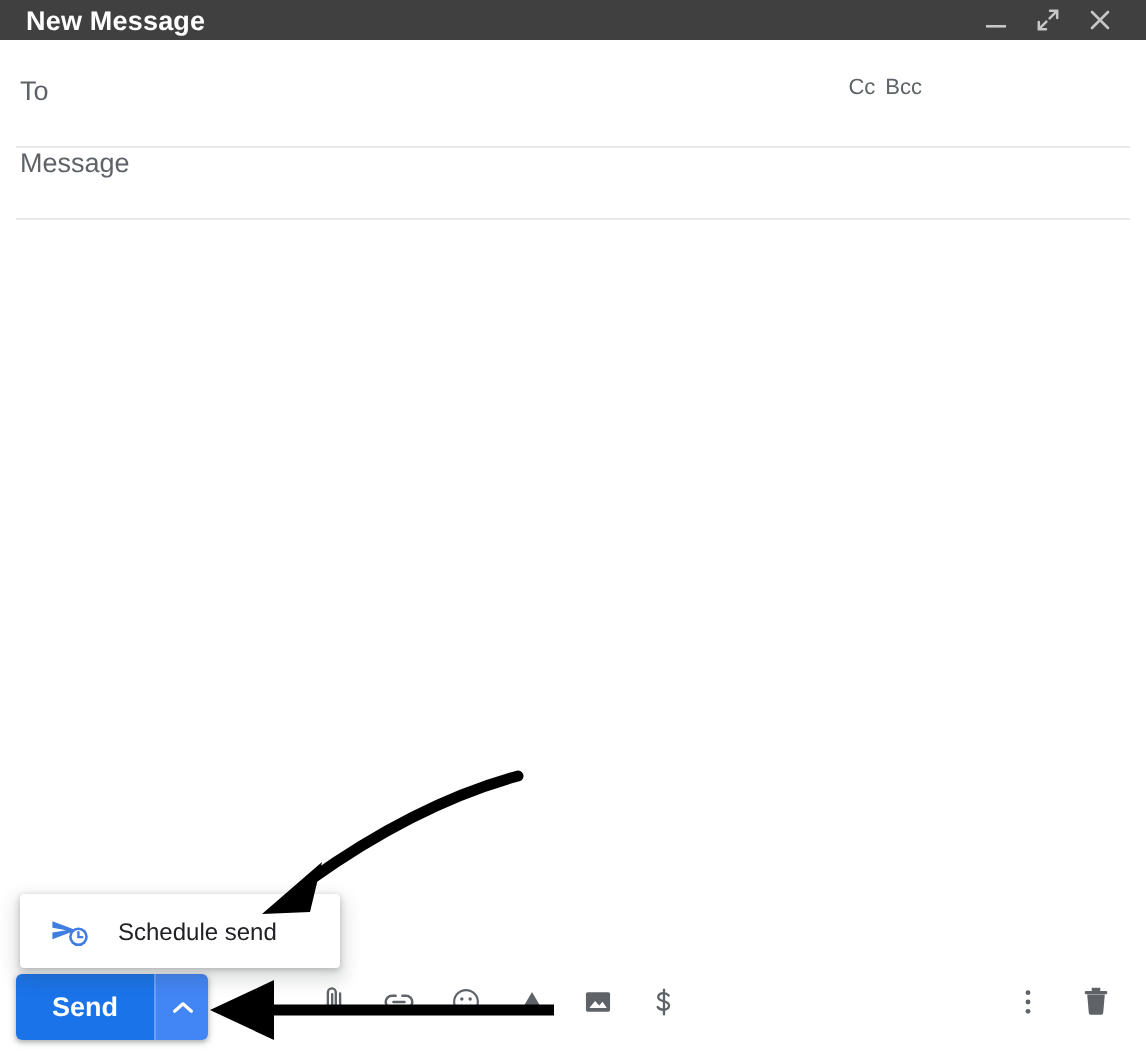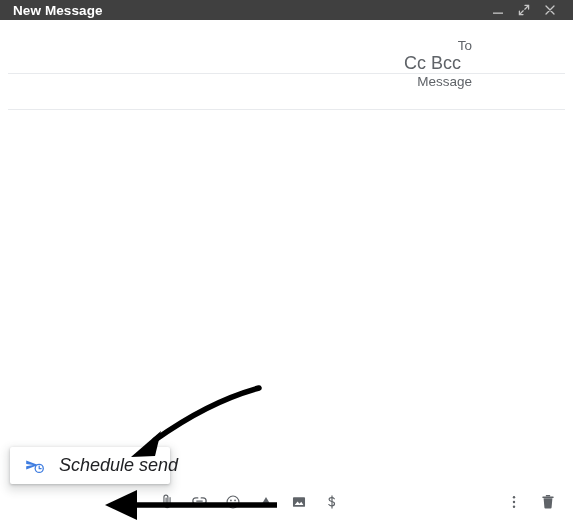--- a/index.html
+++ b/index.html
@@ -56,23 +56,22 @@
   }
   .win-btn svg { display: block; }
 
   
   .field-row {
     position: absolute;
     left: 0;
     width: 472px;
     height: 36px;
     display: flex;
-    align-items: flex-end;
+    align-items: flex-start;
     box-sizing: border-box;
-    flex-direction: column;
   }
   .field-to   { top: 38px; }
   .field-subj { top: 74px; }
   .field-underline {
     position: absolute;
     left: 8px;
     width: 557px;
     height: 1px;
     background: #e8eaed;
   }
@@ -80,21 +79,21 @@
   .underline-subj { top: 109px; }
 
   .field-label {
     font-size: 13.5px;
     color: #5f6368;
     margin-left: 10px;
     flex: 1 1 auto;
     white-space: nowrap;
   }
   .ccbcc {
-    font-size: 18px;
+    font-size: 11px;
     color: #5f6368;
     margin-right: 11px;
     white-space: nowrap;
     display: flex;
     gap: 5px;
   }
   .ccbcc span { cursor: pointer; }
 
   
   .body-area {
@@ -193,25 +192,24 @@
   .schedule-icon {
     width: 22px;
     height: 22px;
     margin-left: 14px;
     display: flex;
     align-items: center;
     justify-content: center;
     flex: 0 0 auto;
   }
   .schedule-label {
-    font-size: 18px;
+    font-size: 12px;
     color: #202124;
     margin-left: 13px;
     white-space: nowrap;
-    font-style: italic;
   }
 
   
   .annotations {
     position: absolute;
     left: 0; top: 0;
     width: 573px;
     height: 529px;
     pointer-events: none;
     z-index: 9;
@@ -264,20 +262,30 @@
 
   <div class="field-row field-subj">
     <div class="field-label">Message</div>
   </div>
   <div class="field-underline underline-subj"></div>
 
   <div class="body-area"></div>
 
   <div class="bottom-bar">
 
+    <div class="send-button">
+      <div class="send-main">Send</div>
+      <div class="send-split">
+        <span>
+          <svg width="11" height="8" viewBox="0 0 11 8">
+            <path d="M1.3 5.6 5.5 1.9 9.7 5.6" fill="none" stroke="#ffffff" stroke-width="1.6" stroke-linecap="round" stroke-linejoin="round"></path>
+          </svg>
+        </span>
+      </div>
+    </div>
 
     <div class="toolbar-icons">
 
       <div class="tool-icon">
         <span>
           <svg width="18" height="18" viewBox="0 0 20 20">
             <path d="M13.4 5.2v7.6a3.4 3.4 0 0 1-6.8 0V4.6a2.2 2.2 0 0 1 4.4 0v7.9a1 1 0 0 1-2 0V5.6" fill="none" stroke="#5f6368" stroke-width="1.3" stroke-linecap="round"></path>
           </svg>
         </span>
       </div>

